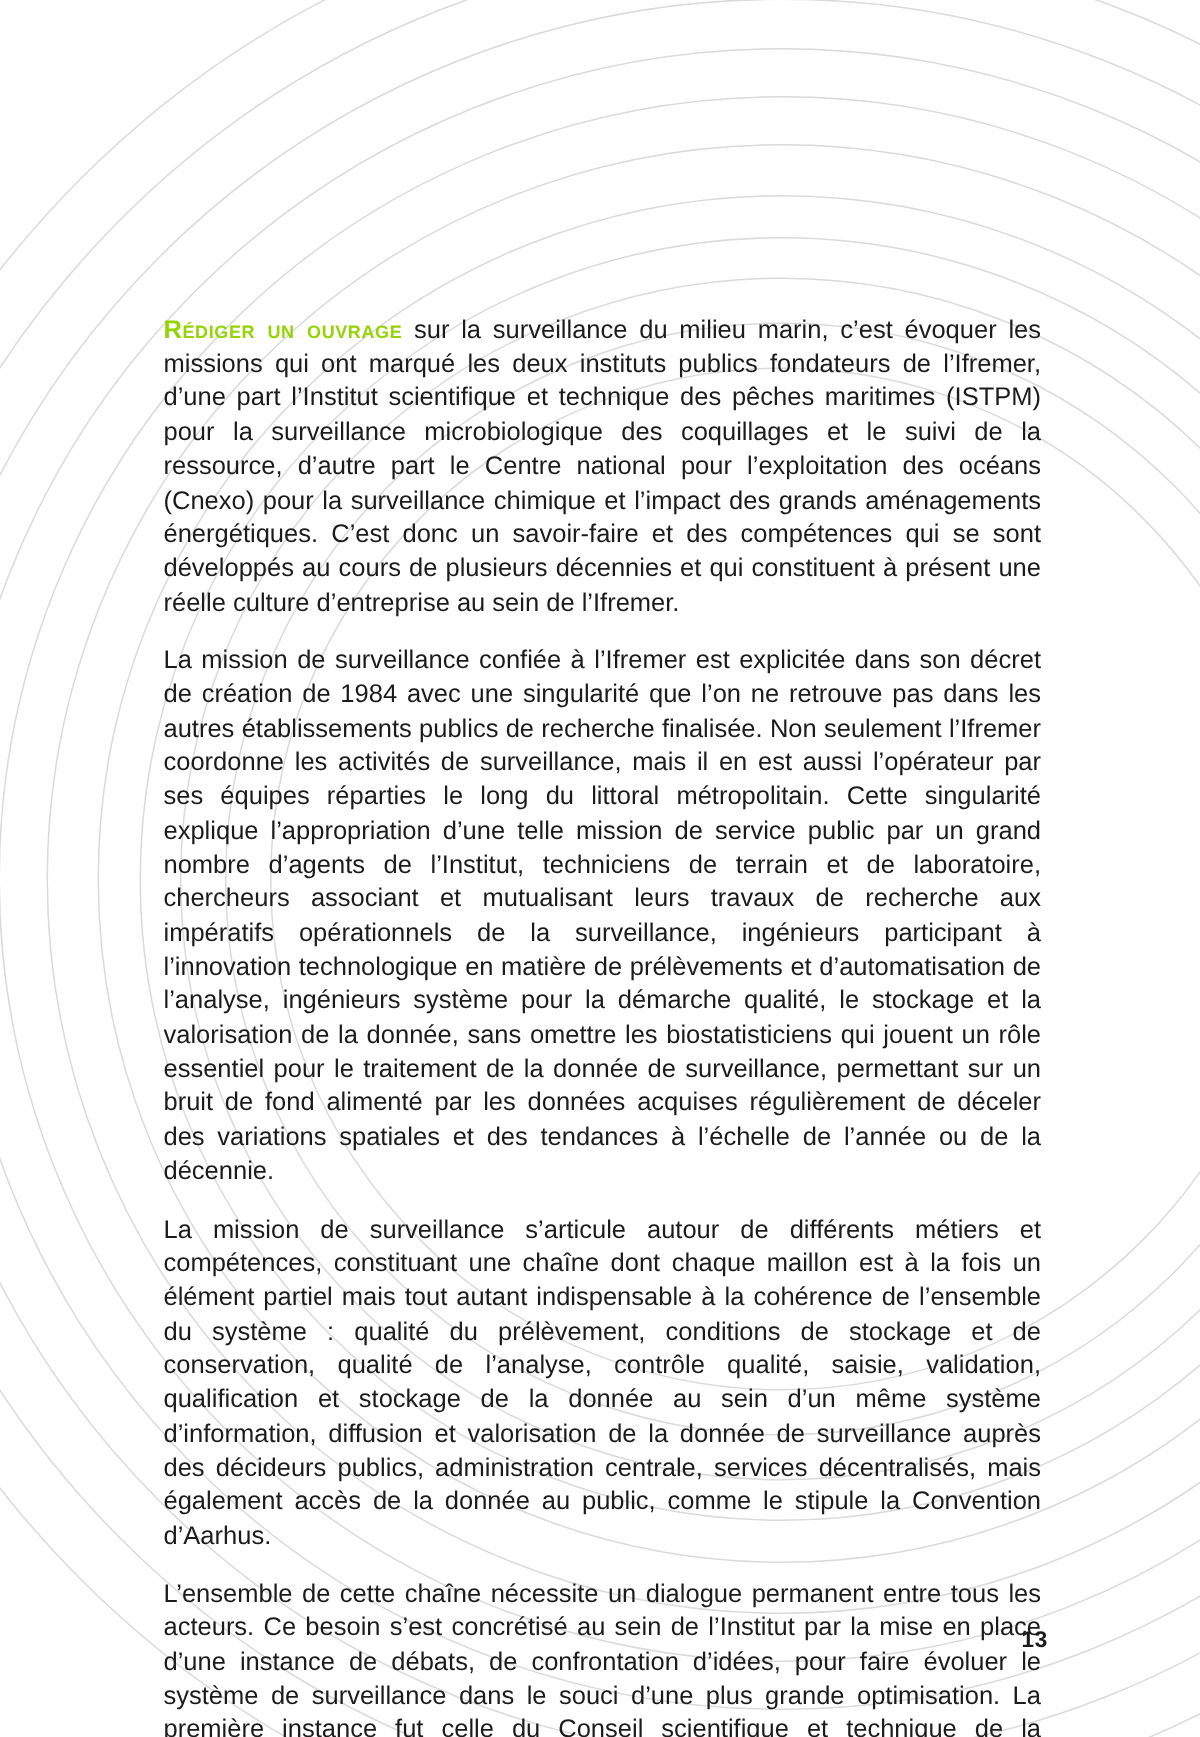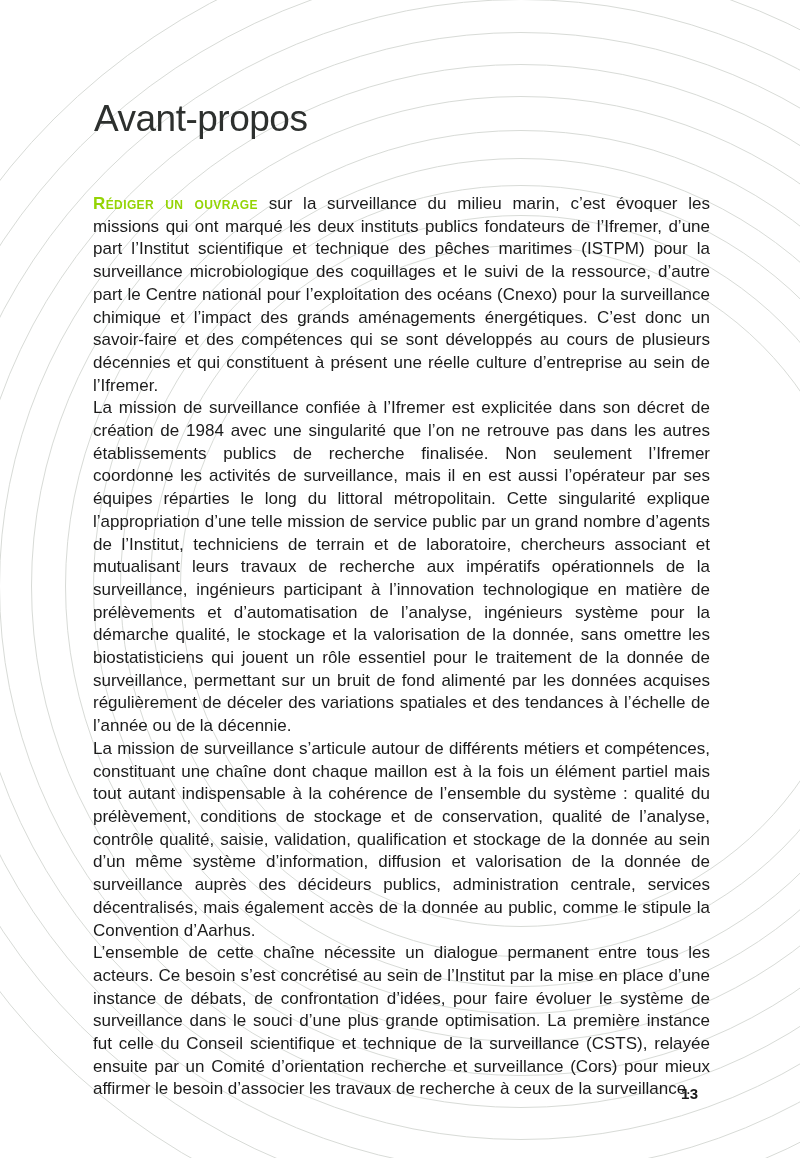--- a/index.html
+++ b/index.html
@@ -51,21 +51,21 @@
     left: 93px;
     top: 193px;
     width: 617px;
     z-index: 1;
     font-size: 17px;
     line-height: 22.7px;
     color: #1b1b1b;
     text-align: justify;
   }
   .body-text p {
-    margin: 0;
+    margin: 16px;
     padding: 0;
   }
   .lead {
     font-variant: small-caps;
     font-weight: 700;
     letter-spacing: 0.4px;
     color: #94d405;
   }
   .pagenum {
     position: absolute;
@@ -88,21 +88,20 @@
   <div class="arc a3"></div>
   <div class="arc a4"></div>
   <div class="arc a5"></div>
   <div class="arc a6"></div>
   <div class="arc a7"></div>
   <div class="arc a8"></div>
   <div class="arc a9"></div>
   <div class="arc a10"></div>
   <div class="arc a11"></div>
 
-  <h1 class="title">Avant-propos</h1>
 
   <div class="body-text">
     <p><span class="lead">Rédiger un ouvrage</span><span> sur la surveillance du milieu marin, c’est évoquer les missions qui ont marqué les deux instituts publics fondateurs de l’Ifremer, d’une part l’Institut scientifique et technique des pêches maritimes (ISTPM) pour la surveillance microbiologique des coquillages et le suivi de la ressource, d’autre part le Centre national pour l’exploitation des océans (Cnexo) pour la surveillance chimique et l’impact des grands aménagements énergétiques. C’est donc un savoir-faire et des compétences qui se sont développés au cours de plusieurs décennies et qui constituent à présent une réelle culture d’entreprise au sein de l’Ifremer.</span></p>
     <p><span>La mission de surveillance confiée à l’Ifremer est explicitée dans son décret de création de 1984 avec une singularité que l’on ne retrouve pas dans les autres établissements publics de recherche finalisée. Non seulement l’Ifremer coordonne les activités de surveillance, mais il en est aussi l’opérateur par ses équipes réparties le long du littoral métropolitain. Cette singularité explique l’appropriation d’une telle mission de service public par un grand nombre d’agents de l’Institut, techniciens de terrain et de laboratoire, chercheurs associant et mutualisant leurs travaux de recherche aux impératifs opérationnels de la surveillance, ingénieurs participant à l’innovation technologique en matière de prélèvements et d’automatisation de l’analyse, ingénieurs système pour la démarche qualité, le stockage et la valorisation de la donnée, sans omettre les biostatisticiens qui jouent un rôle essentiel pour le traitement de la donnée de surveillance, permettant sur un bruit de fond alimenté par les données acquises régulièrement de déceler des variations spatiales et des tendances à l’échelle de l’année ou de la décennie.</span></p>
     <p><span>La mission de surveillance s’articule autour de différents métiers et compétences, constituant une chaîne dont chaque maillon est à la fois un élément partiel mais tout autant indispensable à la cohérence de l’ensemble du système : qualité du prélèvement, conditions de stockage et de conservation, qualité de l’analyse, contrôle qualité, saisie, validation, qualification et stockage de la donnée au sein d’un même système d’information, diffusion et valorisation de la donnée de surveillance auprès des décideurs publics, administration centrale, services décentralisés, mais également accès de la donnée au public, comme le stipule la Convention d’Aarhus.</span></p>
     <p><span>L’ensemble de cette chaîne nécessite un dialogue permanent entre tous les acteurs. Ce besoin s’est concrétisé au sein de l’Institut par la mise en place d’une instance de débats, de confrontation d’idées, pour faire évoluer le système de surveillance dans le souci d’une plus grande optimisation. La première instance fut celle du Conseil scientifique et technique de la surveillance (CSTS), relayée ensuite par un Comité d’orientation recherche et surveillance (Cors) pour mieux affirmer le besoin d’associer les travaux de recherche à ceux de la surveillance.</span></p>
   </div>
 
   <div class="pagenum">13</div>
 

